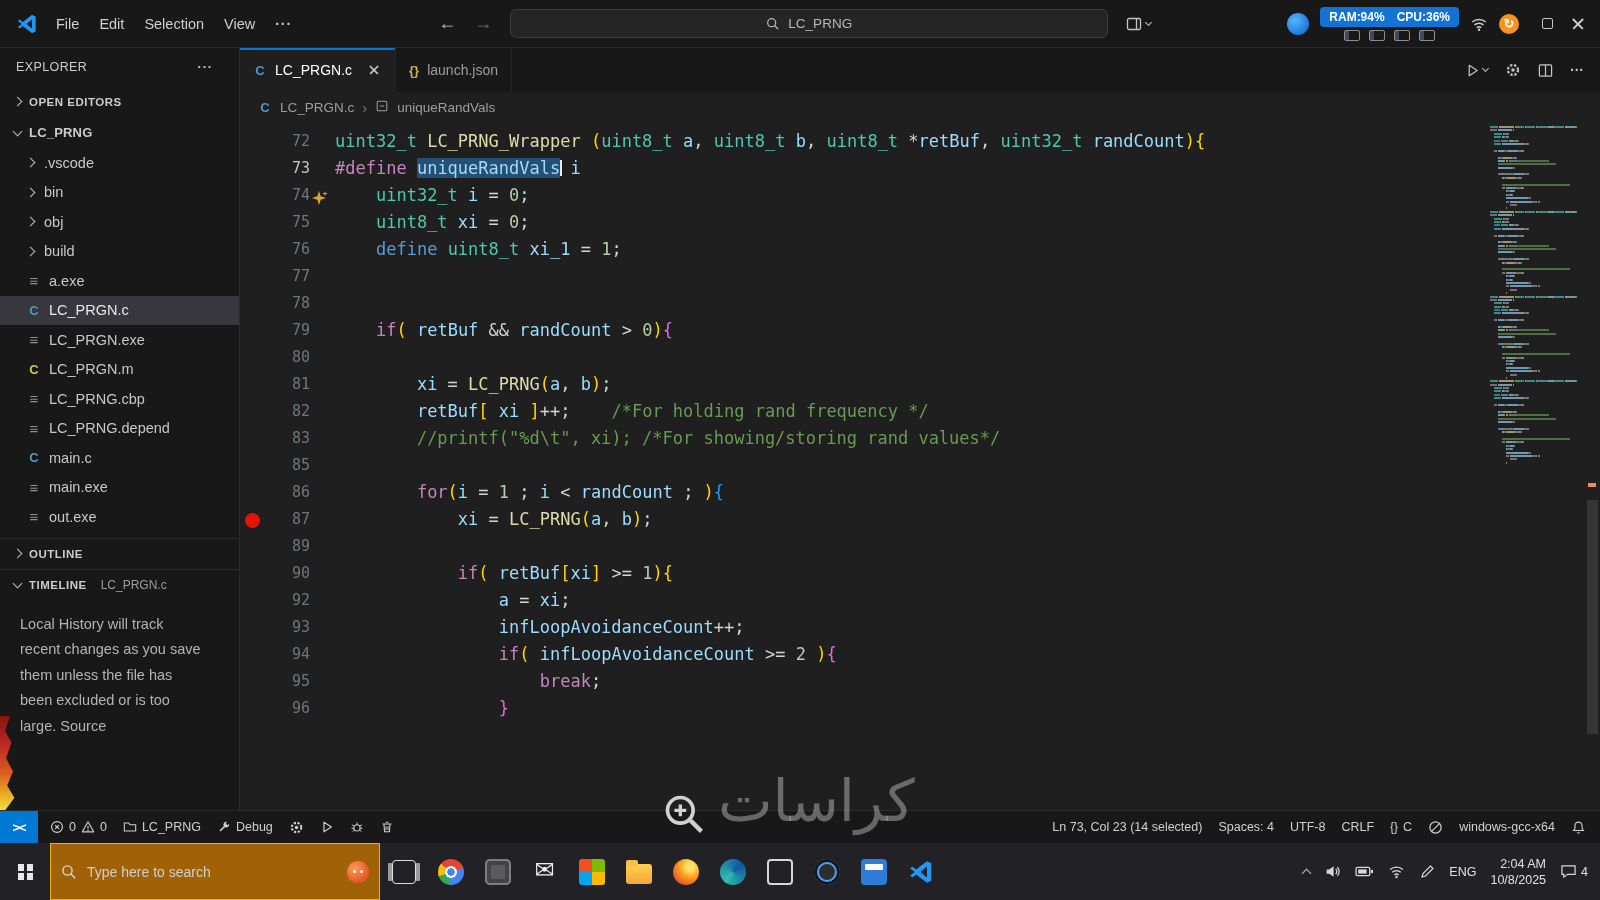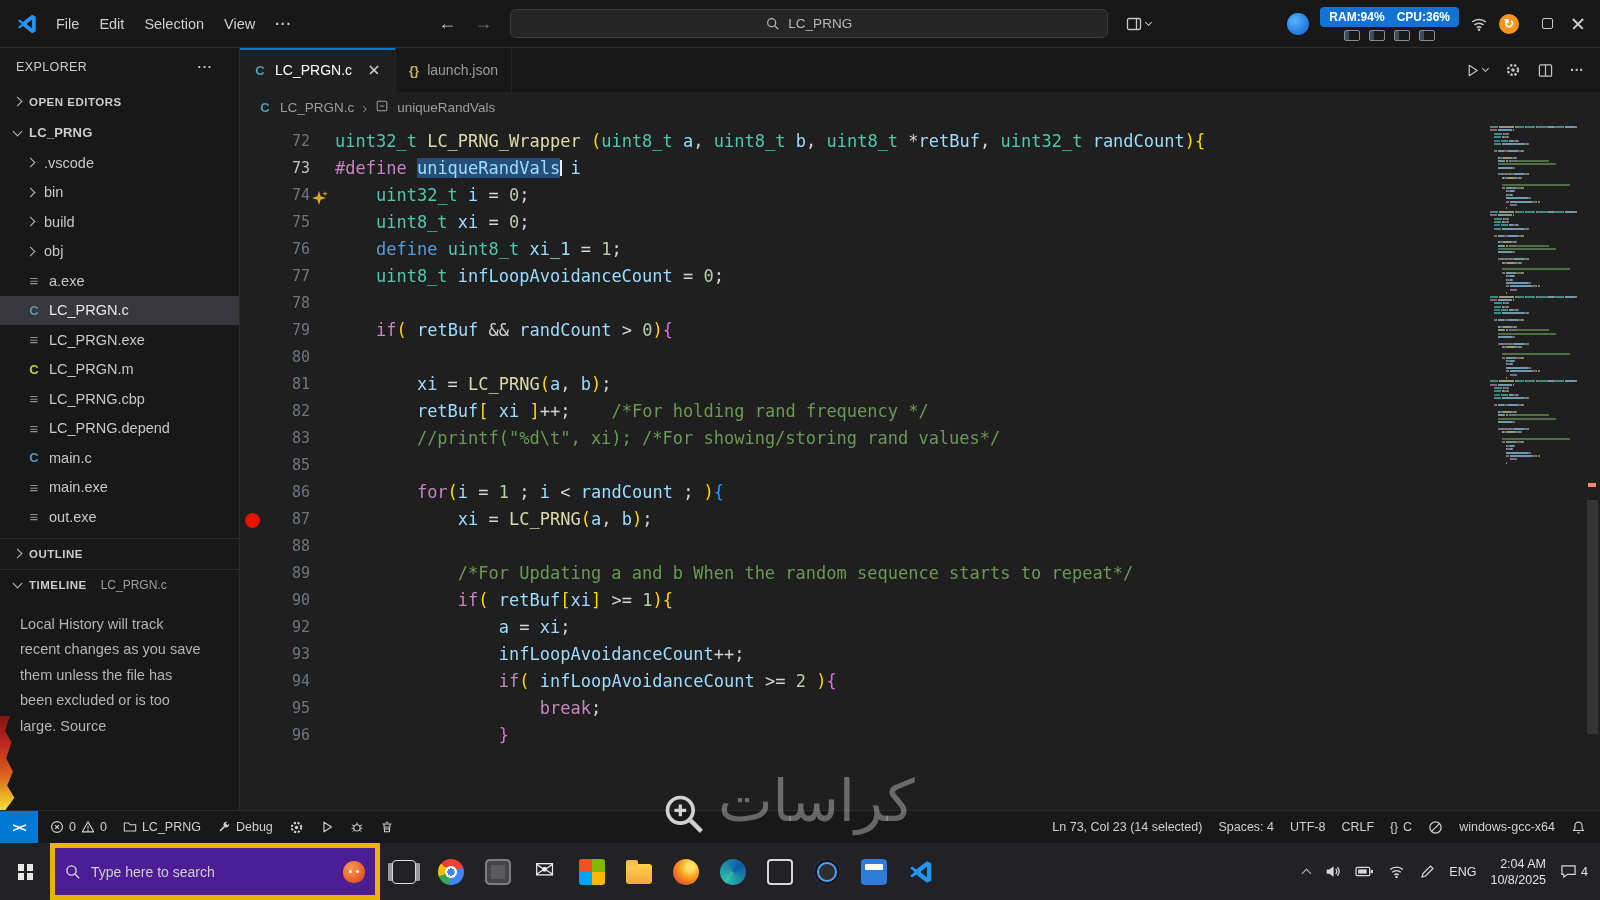--- a/index.html
+++ b/index.html
@@ -106,21 +106,21 @@
   .sb-left{margin-left:4px}
   .sb-right{margin-left:auto;margin-right:6px}
   .sb-item{display:flex;align-items:center;gap:5px;padding:0 8px;height:100%;white-space:nowrap}
   .sb-item svg{flex:none}
   .braces-ic{font-size:12px;color:#d0d0d0}
 
   
   .taskbar{height:57px;background:#222226;display:flex;align-items:center;flex:none}
   .tb-start{width:50px;height:100%;display:flex;align-items:center;justify-content:center}
   .win-glyph{width:6.5px;height:6.5px;background:#e8e8e8;box-shadow:9px 0 #e8e8e8,0 9px #e8e8e8,9px 9px #e8e8e8;margin:-8px 8px 0 0}
-  .tb-search{width:330px;height:100%;background:#4c1d95;border:5px solid #eab308;display:flex;align-items:center;gap:10px;padding:0 10px;color:#cfcfcf;font-size:14px}
+  .tb-search{width:330px;height:100%;background:#a16207;border:1px solid #eab308;display:flex;align-items:center;gap:10px;padding:0 10px;color:#cfcfcf;font-size:14px}
   .tb-search svg{flex:none}
   .tb-search .ph{flex:1}
   .octopus{width:22px;height:22px;border-radius:50% 50% 46% 46%;background:radial-gradient(circle at 35% 32%,#ff9a56,#e25822 72%);position:relative;flex:none}
   .octopus::before{content:"";position:absolute;left:6px;top:9px;width:3.2px;height:3.2px;border-radius:50%;background:#fff;box-shadow:7px 0 #fff}
   #taskbar-apps{display:flex;align-items:center;height:100%}
   .app{width:47px;height:100%;display:flex;align-items:center;justify-content:center}
   .ic{width:26px;height:26px;position:relative;flex:none}
   .ic.task-view{width:24px;height:24px;border:1.7px solid #e0e0e0;border-radius:4px;box-shadow:-7px 0 0 -3px #9a9a9a,7px 0 0 -3px #9a9a9a}
   .ic.chrome{border-radius:50%;background:conic-gradient(from -50deg,#ea4335 0 120deg,#4285f4 0 240deg,#34a853 0 300deg,#fbbc05 0 360deg)}
   .ic.chrome::after{content:"";position:absolute;inset:7px;border-radius:50%;background:radial-gradient(circle,#4285f4 0 44%,#fff 44% 100%)}
@@ -232,25 +232,25 @@
           <div class="tree-row">
             <span class="chev right tree-chev"></span>
             <span class="tree-label">.vscode</span>
           </div>
           <div class="tree-row">
             <span class="chev right tree-chev"></span>
             <span class="tree-label">bin</span>
           </div>
           <div class="tree-row">
             <span class="chev right tree-chev"></span>
-            <span class="tree-label">build</span>
+            <span class="tree-label">obj</span>
           </div>
           <div class="tree-row">
             <span class="chev right tree-chev"></span>
-            <span class="tree-label">obj</span>
+            <span class="tree-label">build</span>
           </div>
           <div class="tree-row">
             <span class="ficon ic-bin">≡</span>
             <span class="tree-label">a.exe</span>
           </div>
           <div class="tree-row selected">
             <span class="ficon ic-c">C</span>
             <span class="tree-label">LC_PRGN.c</span>
           </div>
           <div class="tree-row">
@@ -367,21 +367,20 @@
               <span class="line-text"><span class="tok-p">    </span><span class="tok-t">uint8_t</span><span class="tok-p"> </span><span class="tok-v">xi</span><span class="tok-p"> = </span><span class="tok-n">0</span><span class="tok-p">;</span></span>
             </div>
             <div class="code-line">
               <span class="glyph-margin"></span>
               <span class="line-num">76</span>
               <span class="line-text"><span class="tok-p">    </span><span class="tok-k2">define</span><span class="tok-p"> </span><span class="tok-t">uint8_t</span><span class="tok-p"> </span><span class="tok-v">xi_1</span><span class="tok-p"> = </span><span class="tok-n">1</span><span class="tok-p">;</span></span>
             </div>
             <div class="code-line">
               <span class="glyph-margin"></span>
               <span class="line-num">77</span>
-              <span class="line-text"><span class="tok-p">    </span><span class="tok-t">uint8_t</span><span class="tok-p"> </span><span class="tok-v">infLoopAvoidanceCount</span><span class="tok-p"> = </span><span class="tok-n">0</span><span class="tok-p">;</span></span>
             </div>
             <div class="code-line">
               <span class="glyph-margin"></span>
               <span class="line-num">78</span>
               <span class="line-text"></span>
             </div>
             <div class="code-line">
               <span class="glyph-margin"></span>
               <span class="line-num">79</span>
               <span class="line-text"><span class="tok-p">    </span><span class="tok-k">if</span><span class="tok-b1">(</span><span class="tok-p"> </span><span class="tok-v">retBuf</span><span class="tok-p"> &amp;&amp; </span><span class="tok-v">randCount</span><span class="tok-p"> &gt; </span><span class="tok-n">0</span><span class="tok-b1">)</span><span class="tok-b2">{</span></span>
@@ -418,27 +417,22 @@
             </div>
             <div class="code-line">
               <span class="glyph-margin">
                 <span class="bp"></span>
               </span>
               <span class="line-num">87</span>
               <span class="line-text"><span class="tok-p">            </span><span class="tok-v">xi</span><span class="tok-p"> = </span><span class="tok-f">LC_PRNG</span><span class="tok-b1">(</span><span class="tok-v">a</span><span class="tok-p">, </span><span class="tok-v">b</span><span class="tok-b1">)</span><span class="tok-p">;</span></span>
             </div>
             <div class="code-line">
               <span class="glyph-margin"></span>
-              <span class="line-num">88</span>
-              <span class="line-text"></span>
-            </div>
-            <div class="code-line">
-              <span class="glyph-margin"></span>
               <span class="line-num">89</span>
-              <span class="line-text"><span class="tok-p">            </span><span class="tok-c">/*For Updating a and b When the random sequence starts to repeat*/</span></span>
+              <span class="line-text"><span class="tok-p">            </span></span>
             </div>
             <div class="code-line">
               <span class="glyph-margin"></span>
               <span class="line-num">90</span>
               <span class="line-text"><span class="tok-p">            </span><span class="tok-k">if</span><span class="tok-b1">(</span><span class="tok-p"> </span><span class="tok-v">retBuf</span><span class="tok-b1">[</span><span class="tok-v">xi</span><span class="tok-b1">]</span><span class="tok-p"> &gt;= </span><span class="tok-n">1</span><span class="tok-b1">)</span><span class="tok-b1">{</span></span>
             </div>
             <div class="code-line">
               <span class="glyph-margin"></span>
               <span class="line-num">92</span>
               <span class="line-text"><span class="tok-p">                </span><span class="tok-v">a</span><span class="tok-p"> = </span><span class="tok-v">xi</span><span class="tok-p">;</span></span>

